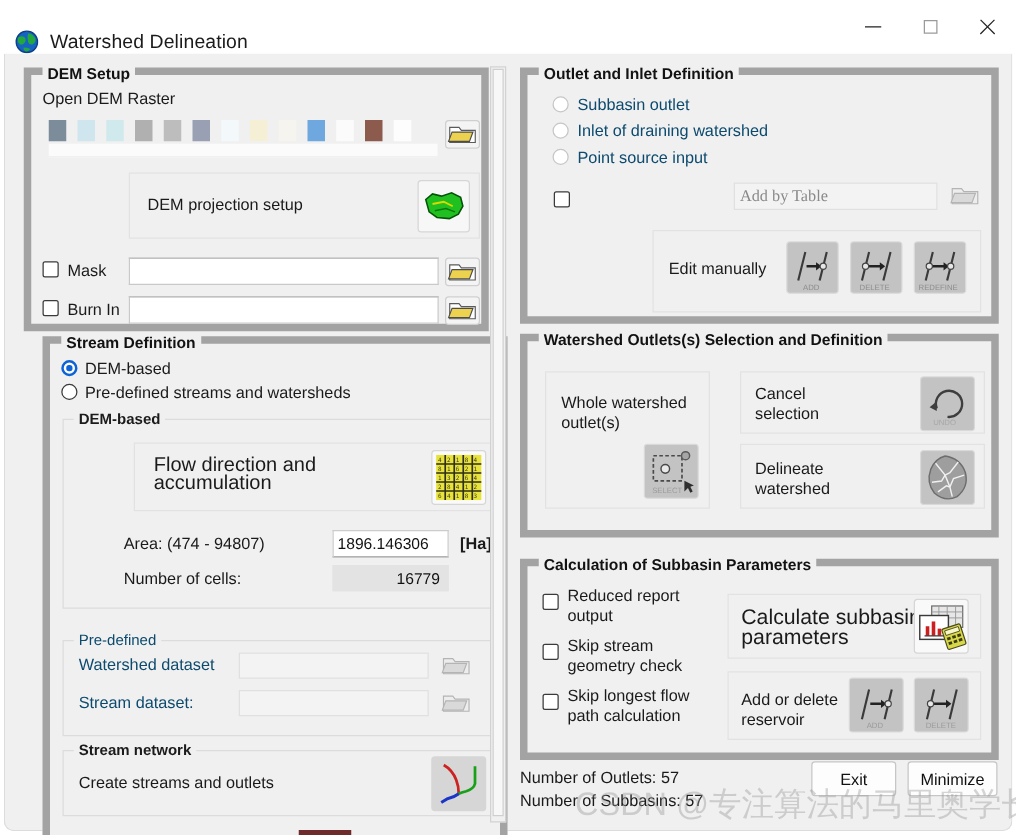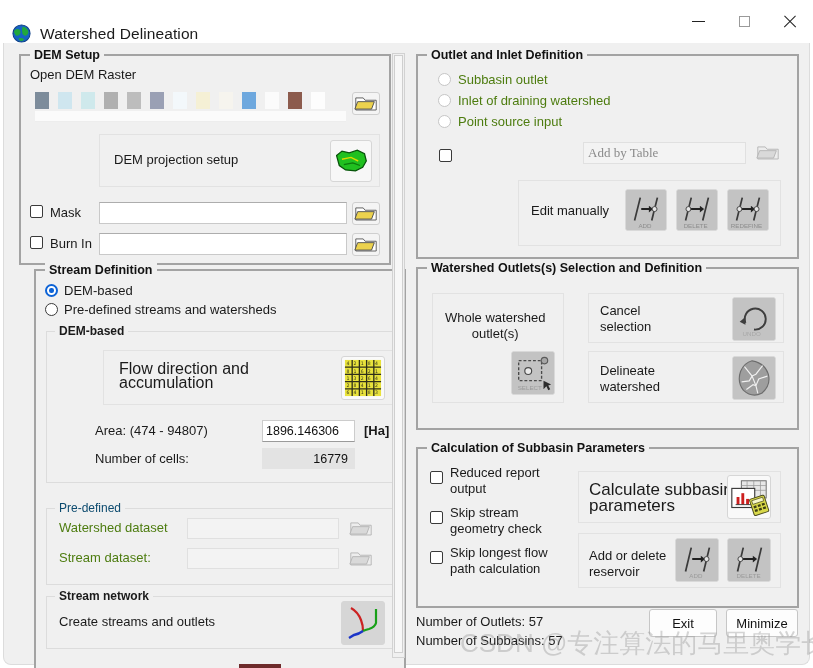--- a/index.html
+++ b/index.html
@@ -39,40 +39,40 @@
   .glyph-close:after{transform:rotate(-45deg);}
 
   
   #client{
     position:absolute;left:3px;top:43px;width:807px;height:622px;
     background:#f0f0f0;border:1px solid #dcdcdc;border-top:none;
     border-radius:0 0 8px 8px;box-sizing:border-box;
   }
   
   .group{
-    position:absolute;border:2px solid #a3a3a3;background:#f0f0f0;
+    position:absolute;border:6px solid #a3a3a3;background:#f0f0f0;
     box-sizing:border-box;
   }
   .group > .legend{
     position:absolute;top:-8px;left:9px;background:#f0f0f0;padding:0 4px;
     font-size:12.5px;font-weight:bold;color:#121212;white-space:nowrap;
   }
   .subgroup{
     position:absolute;border:1px solid #dcdcdc;background:#f0f0f0;box-sizing:border-box;
   }
   .subgroup > .legend{
     position:absolute;top:-8px;left:8px;background:#f0f0f0;padding:0 4px;
     font-size:12px;font-weight:bold;color:#1b1b1b;white-space:nowrap;
   }
   .subgroup.dim > .legend{color:#0c4a6e;font-weight:normal;}
   .panel{
     position:absolute;border:1px solid #e2e2e2;background:#f0f0f0;box-sizing:border-box;
   }
   .lbl{position:absolute;font-size:12.5px;color:#1a1a1a;line-height:14px;white-space:pre-line;}
-  .lbl.dim{color:#4d7c0f;}
+  .lbl.dim{color:#0c4a6e;}
   
   .tfield{
     position:absolute;background:#ffffff;border:1px solid #c9c9c9;
     border-top-color:#adadad;box-sizing:border-box;
     font-size:12.5px;color:#111;padding:1px 3px;line-height:18px;
     overflow:hidden;white-space:nowrap;
   }
   .tfield.flat{background:#f3f3f3;border:1px solid #e0e0e0;}
   .tfield.ro{background:#e3e3e3;border:1px solid #e3e3e3;text-align:right;padding-right:6px;}
   .tfield.val{background:#fff;border:1px solid #cccccc;border-bottom:1px solid #9a9a9a;}
@@ -380,21 +380,21 @@
             <circle cx="30" cy="20" r="2.6" fill="#e6e6e6" stroke="#444" stroke-width="1"></circle>
             <text x="3" y="39.5" font-size="6.5" fill="#8d8d8d" font-family="sans-serif">REDEFINE</text>
           </svg>
         </div>
       </div>
     </div>
 
     <div class="group" style="left:412px;top:224px;width:383px;height:163px;">
       <div class="legend">Watershed Outlets(s) Selection and Definition</div>
 
-      <div class="panel" style="left:14px;top:24px;width:132px;height:110px;text-align:center;">
+      <div class="panel" style="left:14px;top:24px;width:132px;height:110px;">
         <div class="lbl" style="left:12px;top:16px;font-size:13px;line-height:16px;">Whole watershed
 outlet(s)</div>
         <div class="iconbtn grey" style="left:78px;top:57px;width:44px;height:44px;">
           <svg viewBox="0 0 44 44" width="44" height="44">
             <rect width="44" height="44" fill="#c3c3c3"></rect>
             <rect x="7" y="9" width="24" height="21" fill="none" stroke="#4a4a4a" stroke-width="1.4" stroke-dasharray="3 2"></rect>
             <circle cx="17" cy="20" r="3.6" fill="#e9e9e9" stroke="#4a4a4a" stroke-width="1.2"></circle>
             <circle cx="34" cy="9" r="3.4" fill="#a6a6a6" stroke="#5a5a5a" stroke-width="1.2"></circle>
             <path d="M33 30 L33 39 L36 36 L38 40 L40 39 L38 35 L41 34Z" fill="#2e2e2e"></path>
             <text x="6" y="40" font-size="6.5" fill="#9b9b9b" font-family="sans-serif">SELECT</text>

